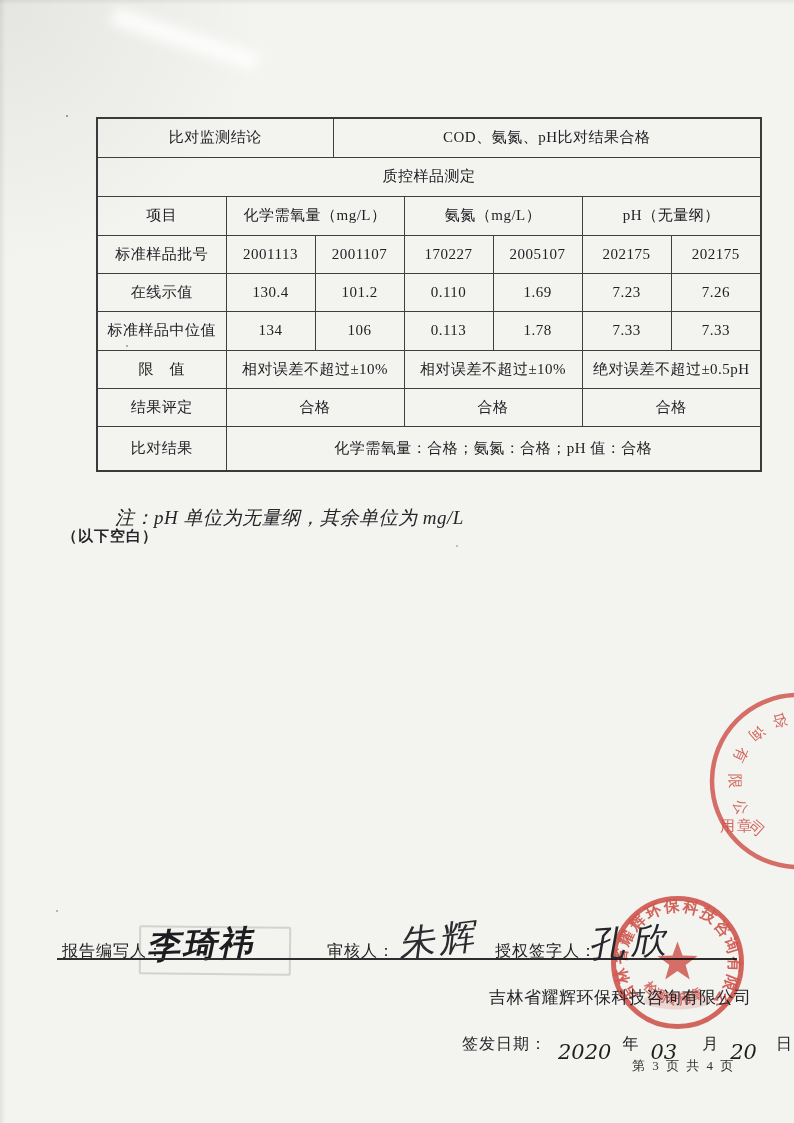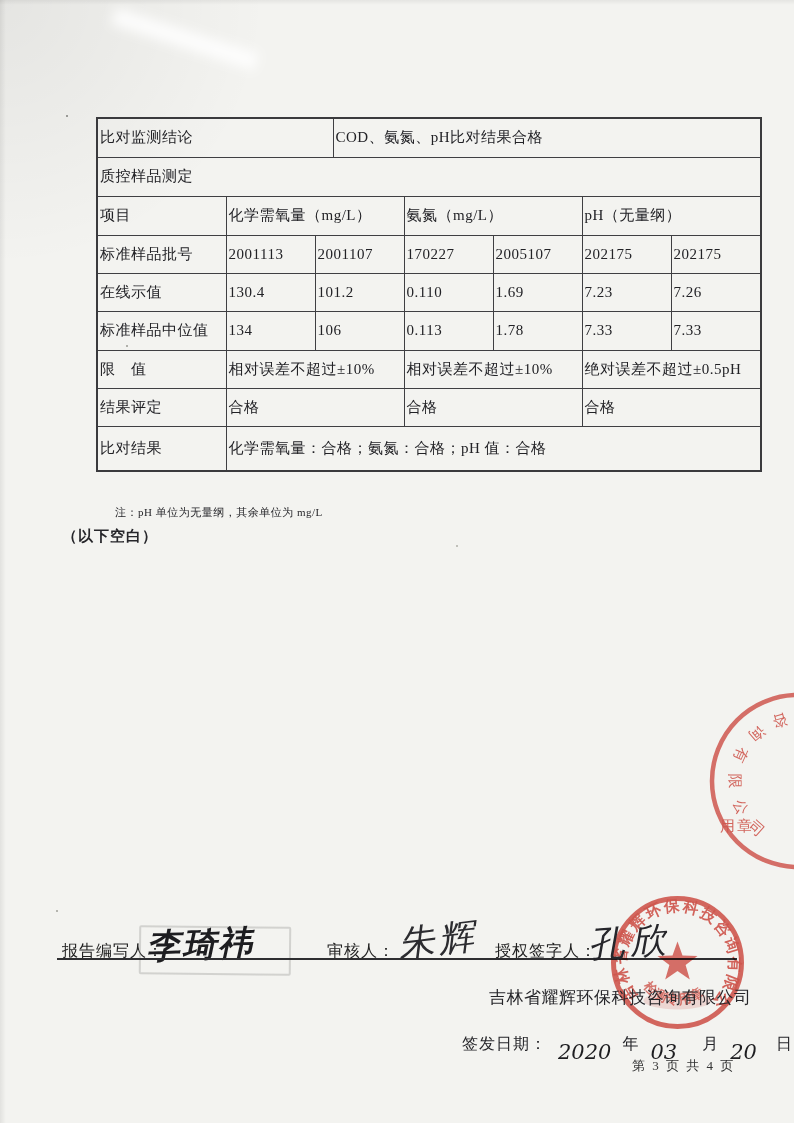--- a/index.html
+++ b/index.html
@@ -19,31 +19,31 @@
     background:linear-gradient(to bottom, rgba(0,0,0,0.06), rgba(0,0,0,0));}
   .specks{position:absolute;left:66px;top:115px;width:2px;height:2px;background:#9a9a96;
     box-shadow: 60px 230px 0 #b0b0aa, 390px 430px 0 #c0c0ba, -10px 795px 0 #b5b5af;}
 
   
   table.qc{
     position:absolute;left:96px;top:117px;border-collapse:collapse;table-layout:fixed;
     width:664px;font-size:15px;color:#222226;
   }
   table.qc td{
-    border:1px solid #3f3f42;text-align:left;vertical-align:middle;
+    border:1px solid #3f3f42;text-align:center;vertical-align:middle;
     padding:0 2px;letter-spacing:0.5px;overflow:hidden;margin-top:16px;
   }
   table.qc{border:2px solid #3a3a3d;}
   tr.rA{height:39px;} tr.rB{height:39px;} tr.rC{height:39px;}
   tr.rD{height:38px;} tr.rE{height:38px;} tr.rF{height:39px;}
   tr.rG{height:38px;} tr.rH{height:38px;} tr.rI{height:45px;}
 
   
   .abs{position:absolute;}
-  .note{left:115px;top:505px;font-size:11px;letter-spacing:0.5px;}
+  .note{left:115px;top:505px;font-size:19px;letter-spacing:0.5px;font-style:italic;}
   .blank-notice{left:62px;top:527px;font-size:15px;font-weight:bold;letter-spacing:1px;}
 
   .sig-label{font-size:16px;letter-spacing:1px;color:#222;}
   .sig-line{position:absolute;left:57px;top:958px;width:680px;height:2px;background:#2e2e31;}
   .sig-box{position:absolute;left:139px;top:926px;width:148px;height:45px;
     border:2px solid rgba(125,125,122,0.28);transform:rotate(0.6deg);border-radius:2px;}
   .handwrite{font-family:"DejaVu Serif","Liberation Serif",serif;font-style:italic;color:#1d1d20;}
   .sig-writer{left:146px;top:922px;font-size:34px;font-weight:bold;transform:rotate(-2deg);letter-spacing:2px;}
   .sig-reviewer{left:398px;top:916px;font-size:36px;transform:rotate(-7deg);letter-spacing:4px;color:#2c2c30;}
   .sig-auth{left:588px;top:918px;font-size:36px;transform:rotate(-4deg);letter-spacing:6px;color:#26262b;z-index:6;}

